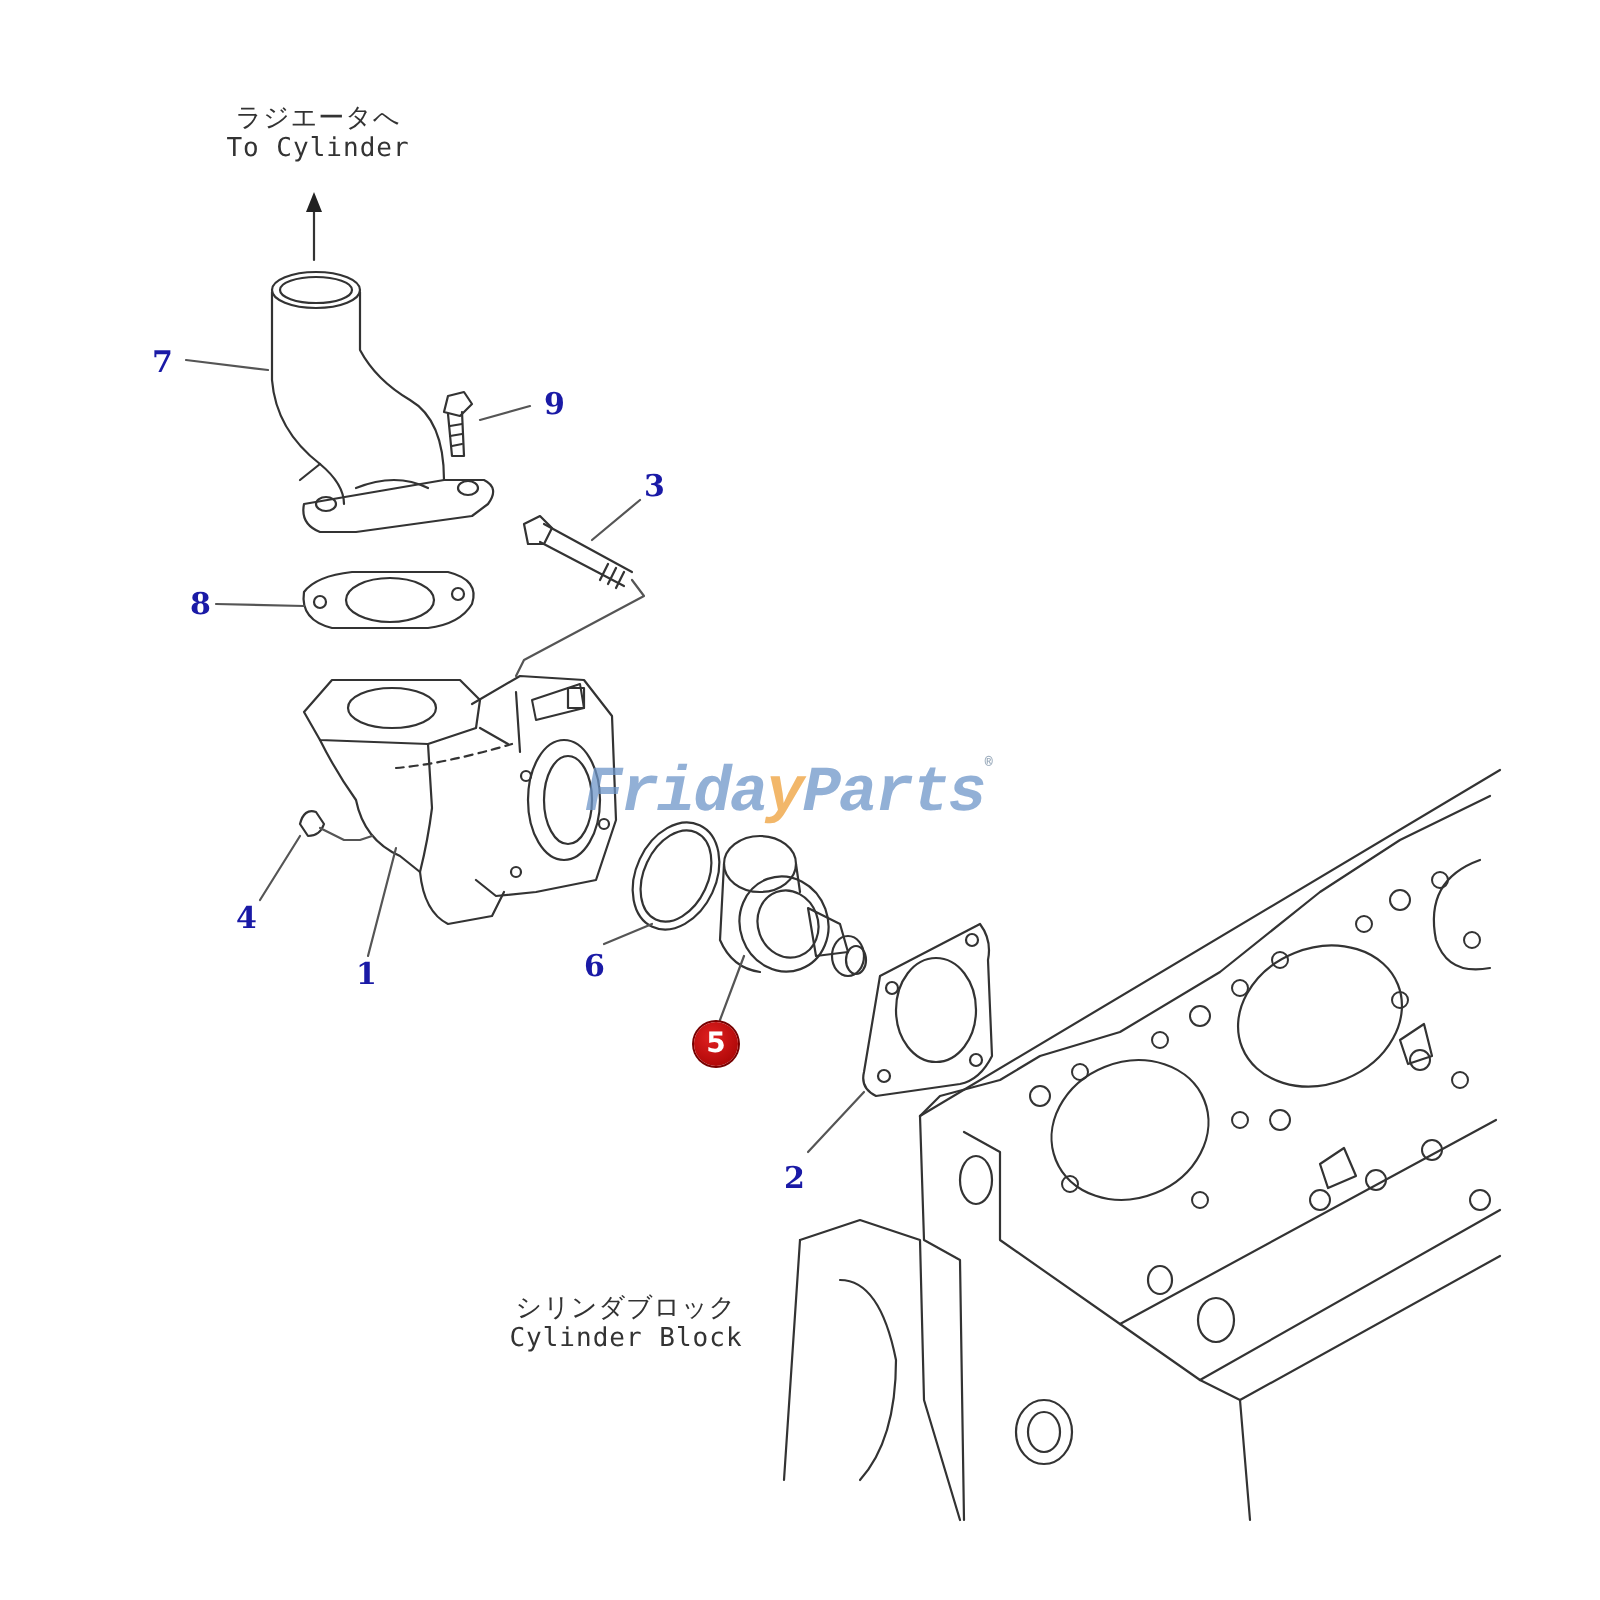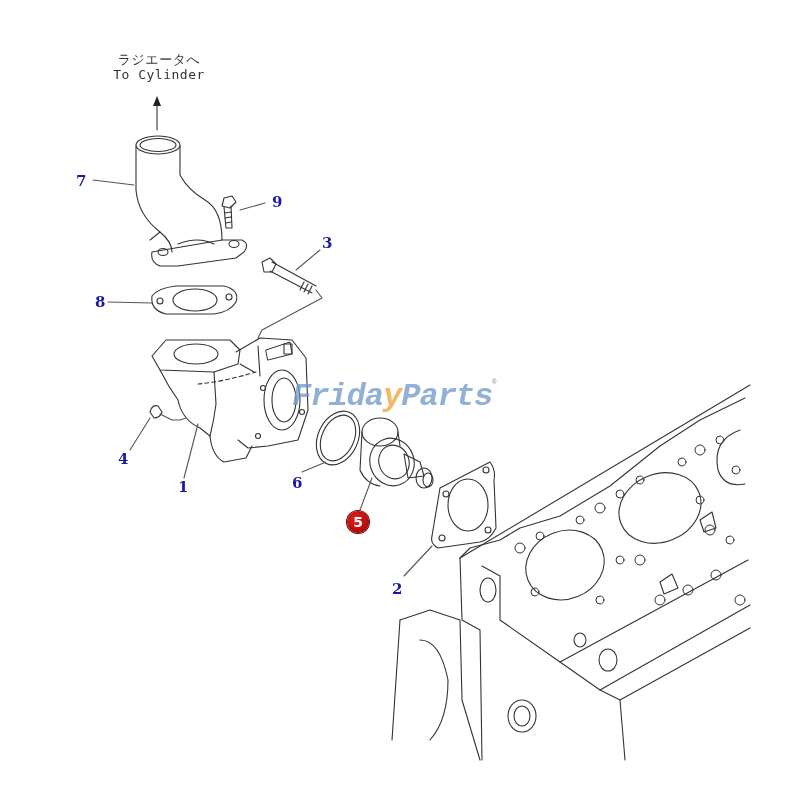--- a/index.html
+++ b/index.html
@@ -162,20 +162,24 @@
       </g>
       <path d="M660,582 L672,574 L678,588 L664,594 Z"></path>
       <path d="M700,520 L712,512 L716,528 L704,532 Z"></path>
     </g>
   </svg>
 
   <div class="cap" style="left:104px; top:53px; width:110px;">
     <div>ラジエータへ</div>
     <div>To Cylinder</div>
   </div>
+  <div class="cap" style="left:248px; top:648px; width:130px;">
+    <div>シリンダブロック</div>
+    <div>Cylinder Block</div>
+  </div>
 
   <div class="watermark"><span>Frida</span><span class="y">y</span><span>Parts</span><sup>®</sup></div>
 
   <div class="lbl" style="left:178px; top:480px;">1</div>
   <div class="lbl" style="left:392px; top:582px;">2</div>
   <div class="lbl" style="left:322px; top:236px;">3</div>
   <div class="lbl" style="left:118px; top:452px;">4</div>
   <div class="badge5">5</div>
   <div class="lbl" style="left:292px; top:476px;">6</div>
   <div class="lbl" style="left:76px; top:174px;">7</div>

